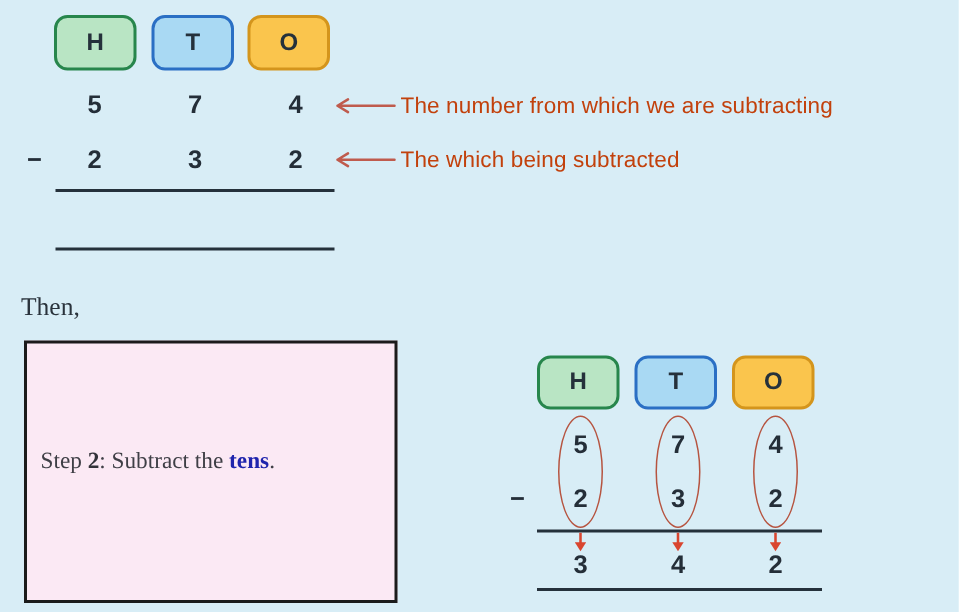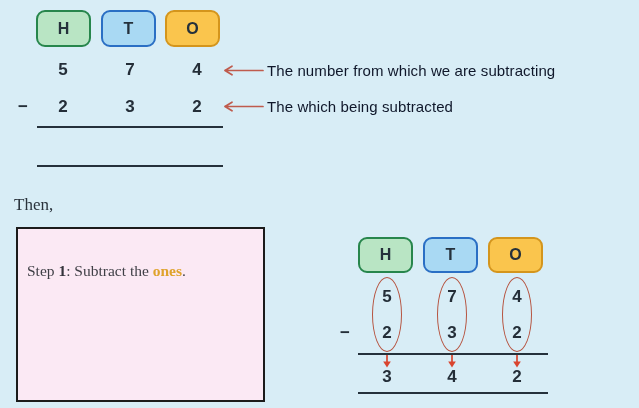--- a/index.html
+++ b/index.html
@@ -50,21 +50,21 @@
   }
   .rule {
     position: absolute;
     height: 2px;
     background: #25313b;
   }
   .note {
     position: absolute;
     font-size: 15px;
     font-weight: 500;
-    color: #0f172a;
+    color: #c2410c;
     line-height: 17px;
     white-space: nowrap;
     letter-spacing: 0.1px;
   }
   .arrow-left { position: absolute; }
   .arrow-left svg { display: block; }
 
   .then {
     position: absolute;
     font-family: "Liberation Serif", serif;
@@ -142,22 +142,22 @@
     </svg>
   </span>
   <span class="note" style="left:267px; top:98px;">The which being subtracted</span>
 
   <div class="rule" style="left:37px; top:126px; width:186px;"></div>
   <div class="rule" style="left:37px; top:165px; width:186px;"></div>
 
   <span class="then" style="left:14px; top:195px;">Then,</span>
 
   <div class="steps-box">
-    <div class="step-line" style="top:33px;">
-      <span>Step </span><span class="num">1</span><span>: Subtract the </span><span class="kw kw-ones">ones</span><span>.</span>
+    <div class="step-line" style="top:70px;">
+      <span>Step </span><span class="num">2</span><span>: Subtract the </span><span class="kw kw-tens">tens</span><span>.</span>
     </div>
   </div>
 
   <div class="pbox h" style="left:358px; top:237px; height:36px;">
     <span>H</span>
   </div>
   <div class="pbox t" style="left:423px; top:237px; height:36px;">
     <span>T</span>
   </div>
   <div class="pbox o" style="left:488px; top:237px; height:36px;">

